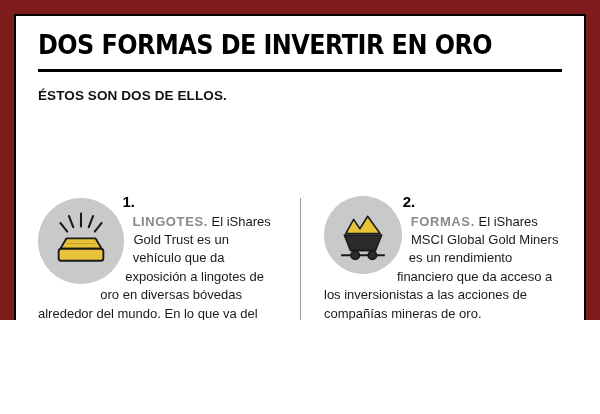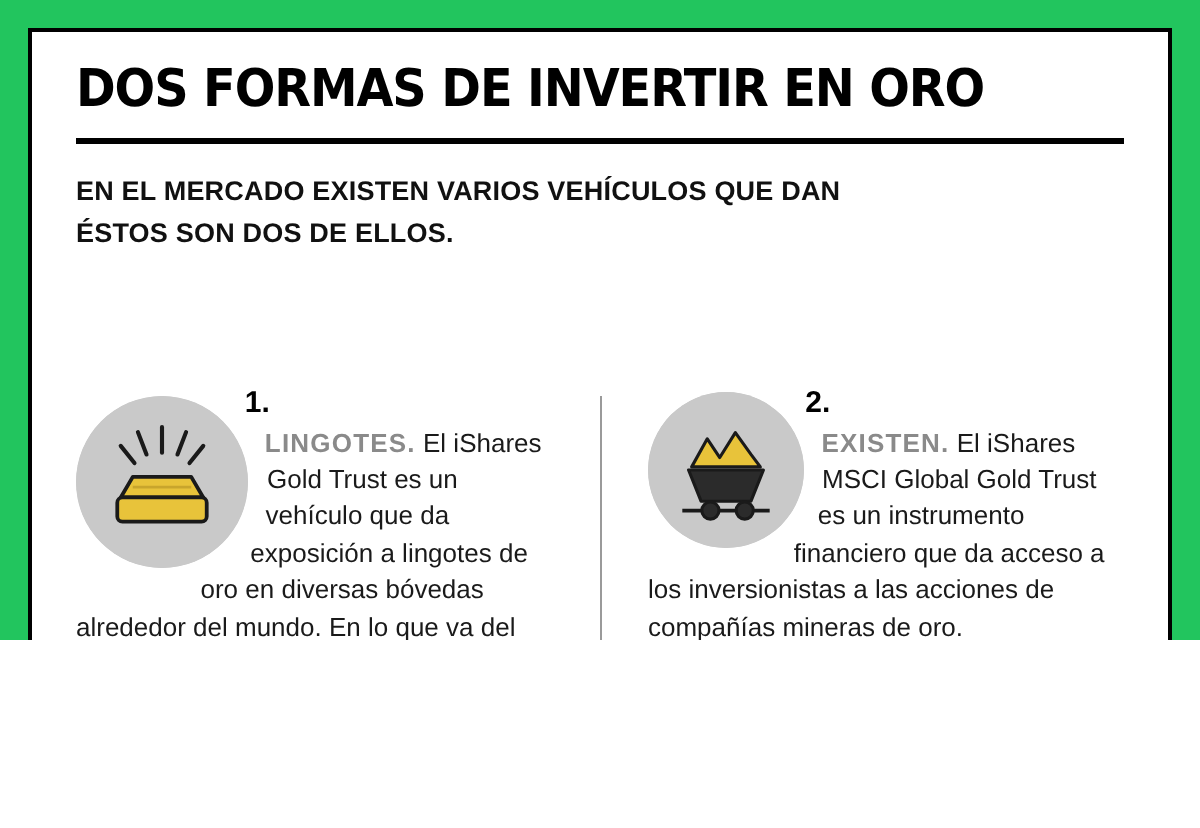--- a/index.html
+++ b/index.html
@@ -4,21 +4,21 @@
 <style>
   html, body {
     margin: 0;
     padding: 0;
     background: #ffffff;
   }
   #page {
     position: relative;
     width: 600px;
     height: 320px;
-    background: #22c55e;
+    background: #7f1d1d;
     font-family: "Liberation Sans", sans-serif;
     overflow: hidden;
   }
   .frame {
     position: absolute;
     left: 14px;
     top: 14px;
     width: 572px;
     height: 386px;
     border: 2px solid #000000;
@@ -129,21 +129,20 @@
 <body>
 
 <div id="page">
   <div class="frame">
     <div class="inner">
 
       <h1 class="title">DOS FORMAS DE INVERTIR EN ORO</h1>
       <div class="rule"></div>
 
       <div class="deck">
-        <div>EN EL MERCADO EXISTEN VARIOS VEHÍCULOS QUE DAN</div>
         <div>ÉSTOS SON DOS DE ELLOS.</div>
       </div>
 
       <div class="divider"></div>
 
       <div class="columns">
 
         <div class="col left clearfix">
           <div class="icon-left">
             <svg class="circle" viewBox="0 0 100 100" xmlns="http://www.w3.org/2000/svg" aria-hidden="true">
@@ -176,22 +175,22 @@
               <path d="M28 48 L38 30 L46 42 L56 26 L66 40 L72 48 Z" fill="#e8c33a" stroke="#1a1a1a" stroke-width="2" stroke-linejoin="round"></path>
               <path d="M26 50 L74 50 L66 70 L34 70 Z" fill="#2b2b2b" stroke="#1a1a1a" stroke-width="2" stroke-linejoin="round"></path>
               <line x1="22" y1="76" x2="78" y2="76" stroke="#1a1a1a" stroke-width="2.4"></line>
               <circle cx="40" cy="76" r="5.5" fill="#2b2b2b" stroke="#1a1a1a" stroke-width="2"></circle>
               <circle cx="62" cy="76" r="5.5" fill="#2b2b2b" stroke="#1a1a1a" stroke-width="2"></circle>
             </svg>
           </div>
           <div class="textblock">
             <div class="numhead">2.</div>
             <div class="body">
-              <span class="lead">EXISTEN.</span>
-              <span>El iShares MSCI Global Gold Trust es un instrumento financiero que da acceso a los inversionistas a las acciones de compañías mineras de oro.</span>
+              <span class="lead">FORMAS.</span>
+              <span>El iShares MSCI Global Gold Miners es un rendimiento financiero que da acceso a los inversionistas a las acciones de compañías mineras de oro.</span>
             </div>
           </div>
         </div>
 
       </div>
     </div>
   </div>
 </div>
 
 </body></html>

